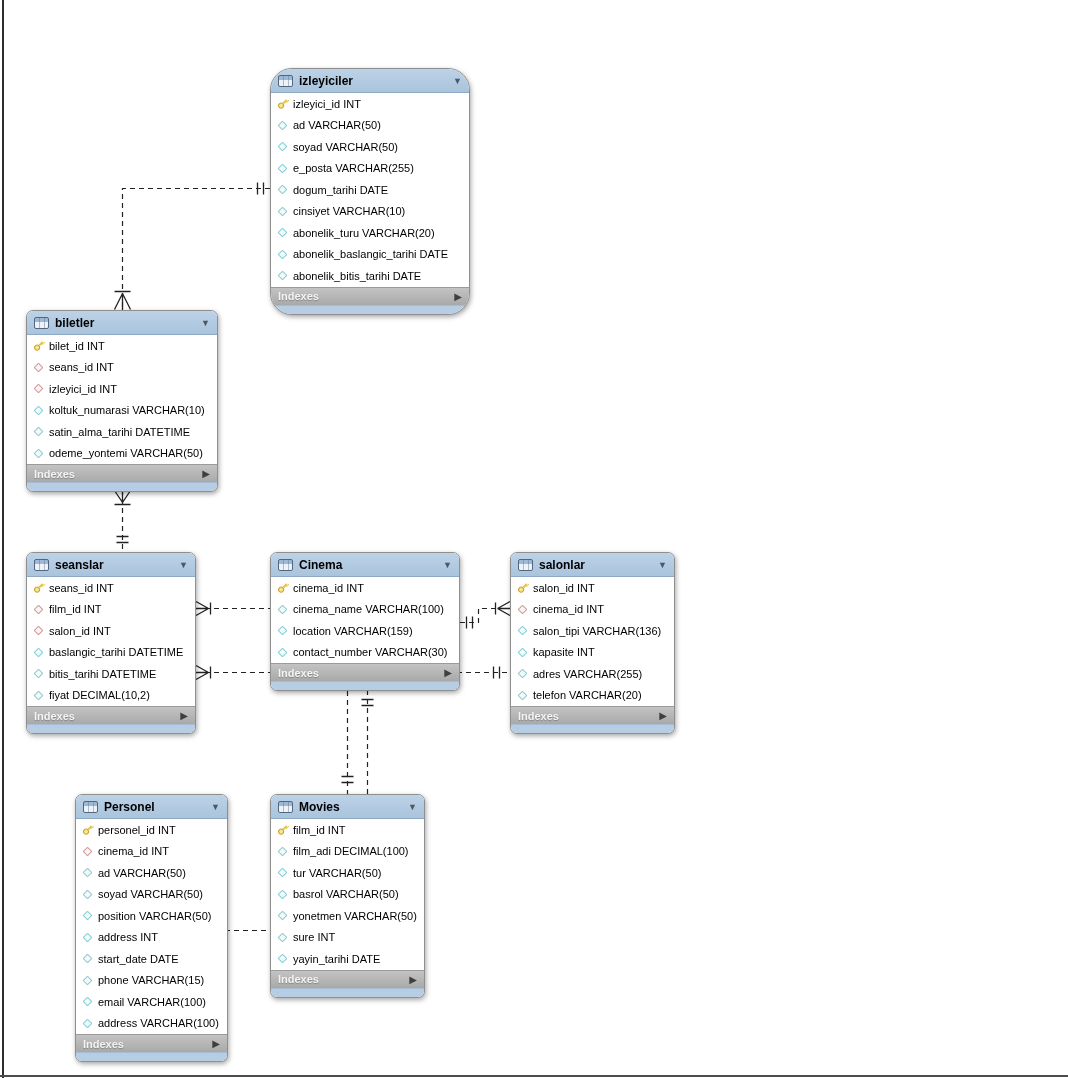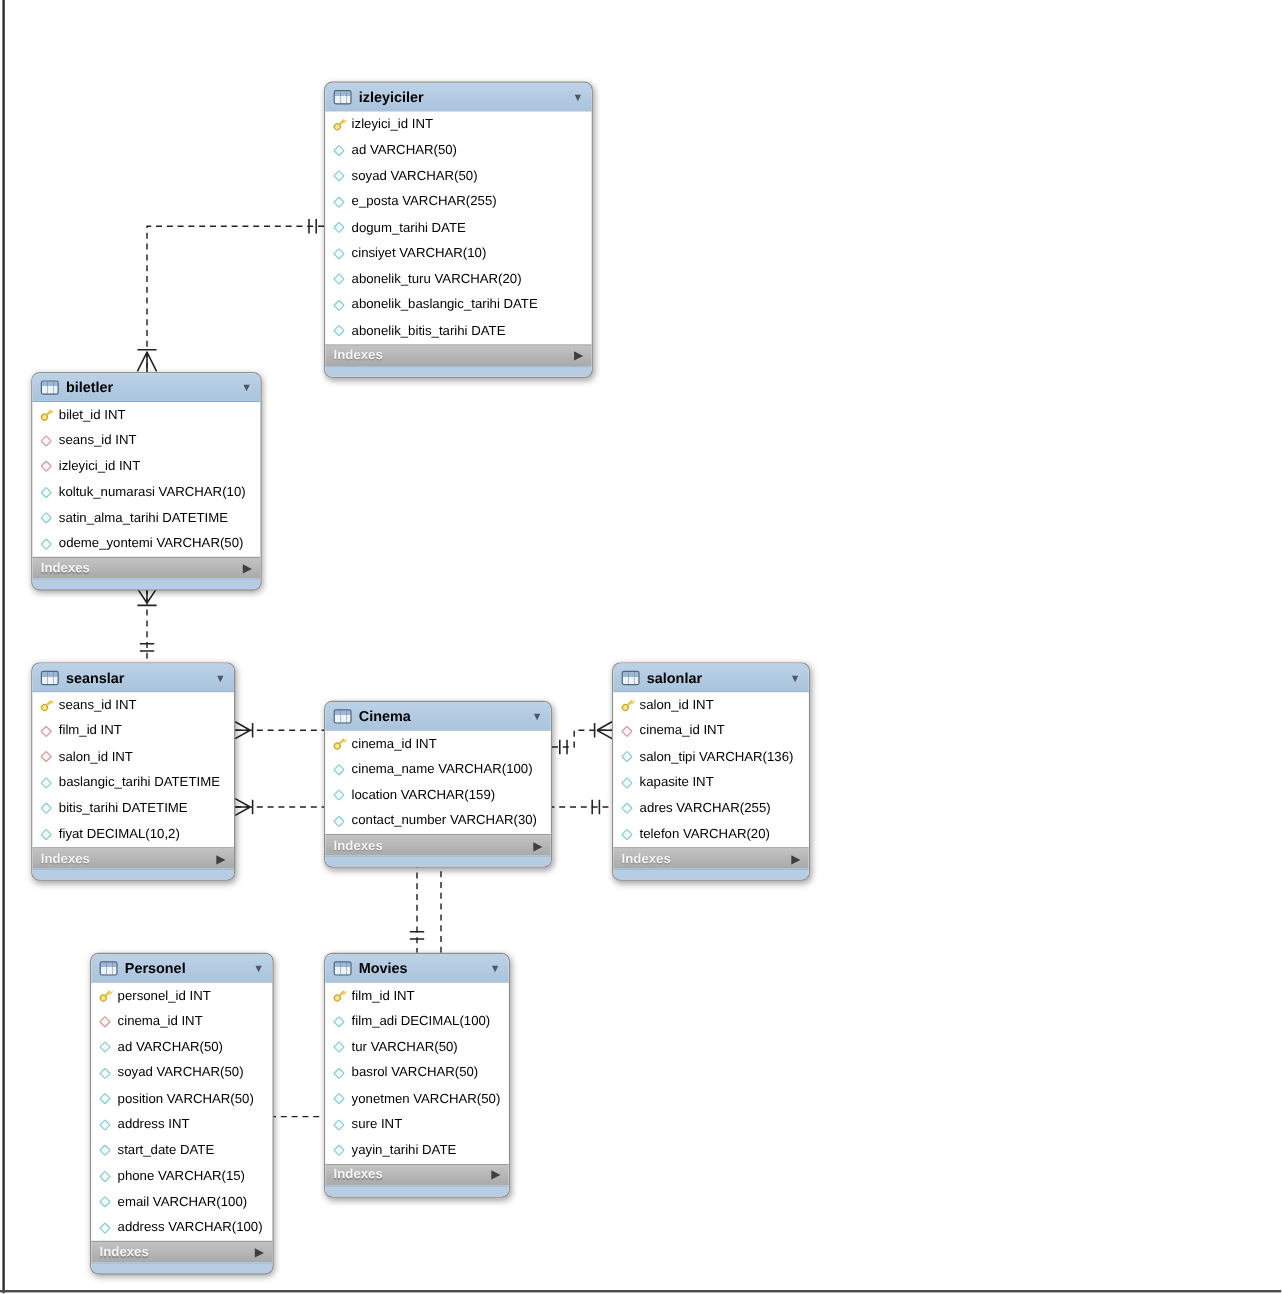--- a/index.html
+++ b/index.html
@@ -80,21 +80,21 @@
       <path class="rel-solid" d="M495.5 602.5 V614.5 M497.5 608.5 L510 601.5 M497.5 608.5 L510 615.5 M497.5 608.5 H510"></path>
     </g>
 
     <g>
       <path class="rel-dash" d="M180 930.5 H367.5 V689"></path>
       <path class="rel-solid" d="M192.5 930.5 L180 923.5 M192.5 930.5 L180 937.5 M180 930.5 H192.5 M194.5 924.5 V936.5"></path>
       <path class="rel-solid" d="M361.5 699.5 H373.5 M361.5 705.5 H373.5"></path>
     </g>
   </svg>
 
-  <div class="table" style="left:270px; top:68px; width:224px;">
+  <div class="table" style="left:270px; top:68px; width:200px;border-radius:22px;">
     <div class="thead">
       <span class="icon-table"></span>
       <span class="ttitle">izleyiciler</span>
       <span class="collapse">▼</span>
     </div>
     <div class="trows">
       <div class="trow">
           <span class="ic key"></span>
           <span class="ctext">izleyici_id INT</span>
         </div>
@@ -209,21 +209,21 @@
           <span class="ctext">fiyat DECIMAL(10,2)</span>
         </div>
     </div>
     <div class="tindexes">
       <span class="itext">Indexes</span>
       <span class="iarrow">▶</span>
     </div>
     <div class="tfoot"></div>
   </div>
 
-  <div class="table" style="left:270px; top:552px; width:190px;margin-top:32px;">
+  <div class="table" style="left:270px; top:552px; width:190px;">
     <div class="thead">
       <span class="icon-table"></span>
       <span class="ttitle">Cinema</span>
       <span class="collapse">▼</span>
     </div>
     <div class="trows">
       <div class="trow">
           <span class="ic key"></span>
           <span class="ctext">cinema_id INT</span>
         </div>

